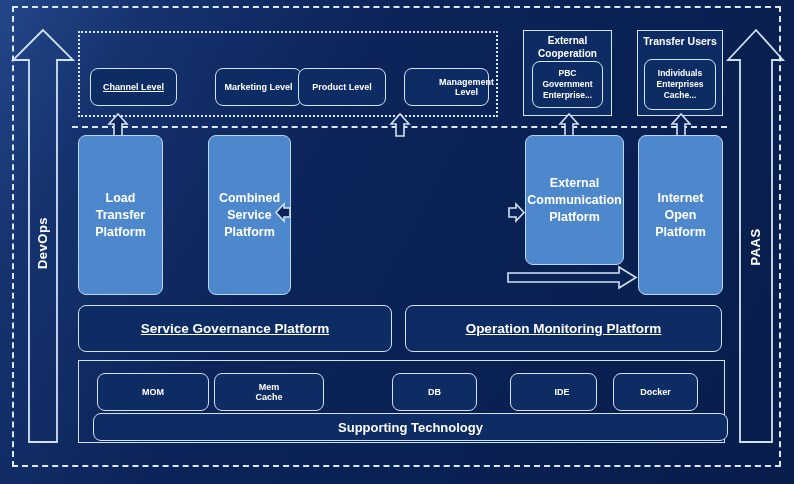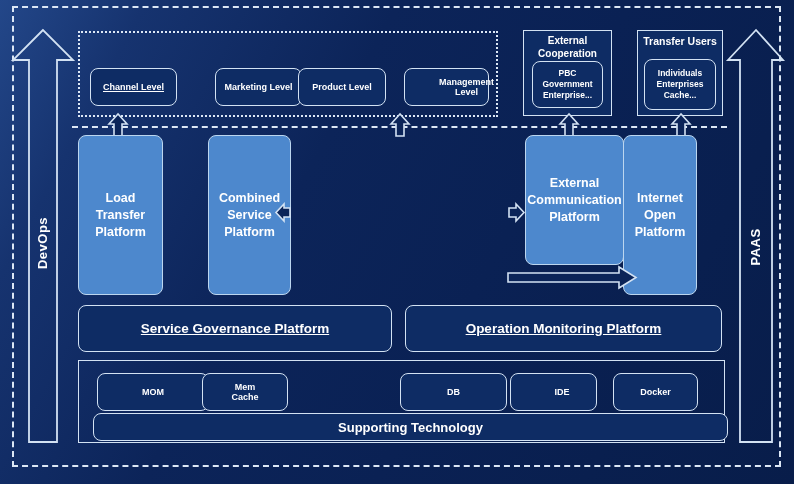--- a/index.html
+++ b/index.html
@@ -96,41 +96,41 @@
 
   <div class="abs cbox lightbox plat" style="left:78px;top:135px;width:85px;height:160px;">Load
 Transfer
 Platform</div>
   <div class="abs cbox lightbox plat" style="left:192px;top:135px;width:83px;height:160px;margin-left:16px;">Combined
 Service
 Platform</div>
   <div class="abs cbox lightbox plat" style="left:525px;top:135px;width:99px;height:130px;">External
 Communication
 Platform</div>
-  <div class="abs cbox lightbox plat" style="left:623px;top:135px;width:74px;height:160px;">Internet
+  <div class="abs cbox lightbox plat" style="left:638px;top:135px;width:85px;height:160px;">Internet
 Open
 Platform</div>
 
   <svg class="arrow" style="left:275px;top:202px;" width="16" height="21" viewBox="0 0 16 21">
     <polygon points="15,6 9,6 9,2 1,10.5 9,19 9,15 15,15"></polygon>
   </svg>
   <svg class="arrow" style="left:508px;top:202px;" width="17" height="21" viewBox="0 0 17 21">
     <polygon points="1,6 8,6 8,2 16,10.5 8,19 8,15 1,15"></polygon>
   </svg>
   <svg class="arrow" style="left:508px;top:266px;" width="129" height="23" viewBox="0 0 129 23">
     <polygon points="0,7 111,7 111,1 128,11.5 111,22 111,16 0,16"></polygon>
   </svg>
 
   <div class="abs cbox panel gov" style="left:78px;top:305px;width:314px;height:47px;">Service Governance Platform</div>
   <div class="abs cbox panel gov" style="left:405px;top:305px;width:317px;height:47px;">Operation Monitoring Platform</div>
 
   <div class="abs panel" style="left:78px;top:360px;width:647px;height:83px;background:transparent;"></div>
 
   <div class="abs cbox panel f9" style="left:97px;top:373px;width:112px;height:38px;">MOM</div>
-  <div class="abs cbox panel f9" style="left:202px;top:373px;width:86px;height:38px;">Mem
+  <div class="abs cbox panel f9" style="left:214px;top:373px;width:110px;height:38px;">Mem
 Cache</div>
-  <div class="abs cbox panel f9" style="left:400px;top:373px;width:107px;height:38px;">DB</div>
+  <div class="abs cbox panel f9" style="left:392px;top:373px;width:85px;height:38px;">DB</div>
   <div class="abs cbox panel f9" style="left:510px;top:373px;width:87px;height:38px;padding-left:17px;">IDE</div>
   <div class="abs cbox panel f9" style="left:613px;top:373px;width:85px;height:38px;">Docker</div>
 
   <div class="abs cbox panel bar-label" style="left:93px;top:413px;width:635px;height:28px;">Supporting Technology</div>
 
 </div>
 
 </body></html>

